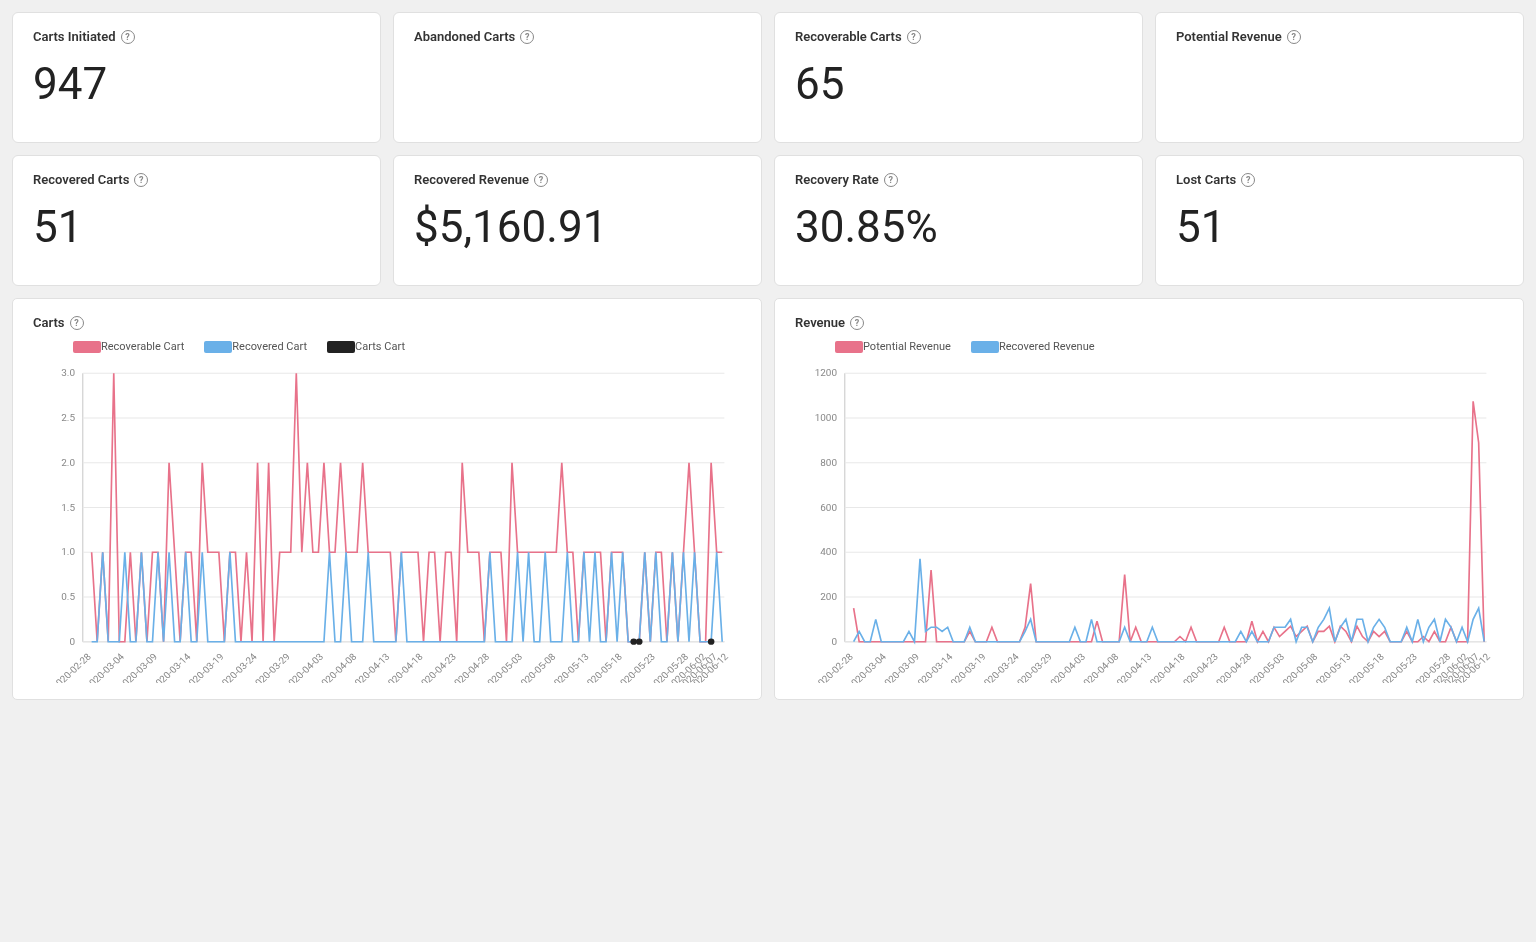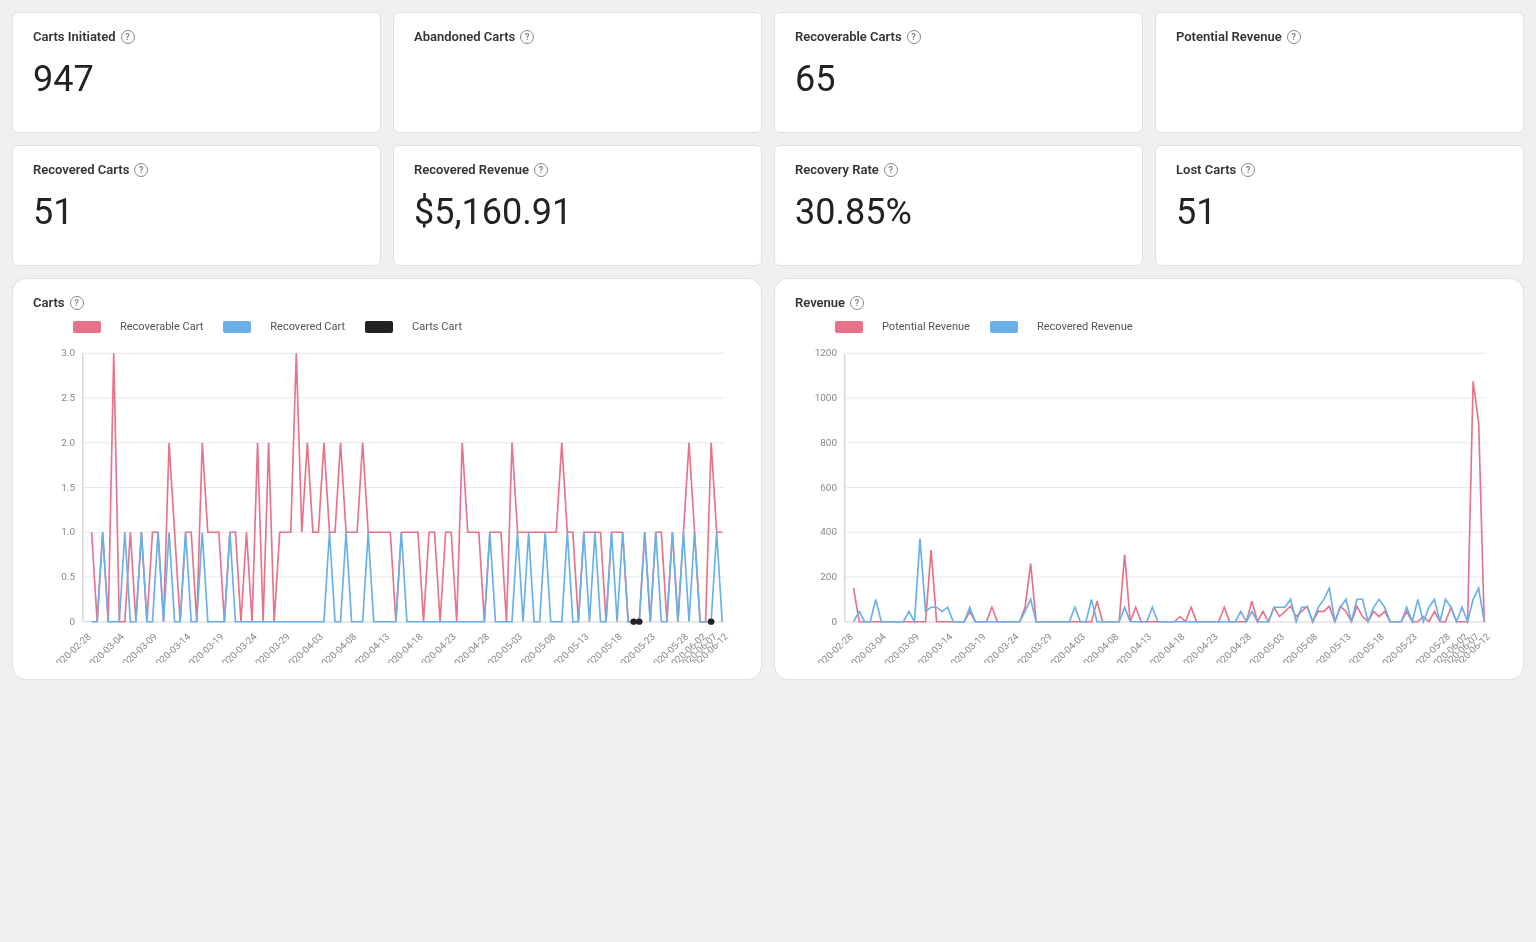--- a/index.html
+++ b/index.html
@@ -38,32 +38,32 @@
       height: 14px;
       border-radius: 50%;
       border: 1.5px solid #888;
       font-size: 9px;
       color: #888;
       font-weight: bold;
       cursor: pointer;
       flex-shrink: 0;
     }
     .metric-value {
-      font-size: 36px;
+      font-size: 44px;
       font-weight: 400;
       color: #222;
     }
     .charts-row {
       display: grid;
       grid-template-columns: 1fr 1fr;
       gap: 12px;
     }
     .chart-card {
       background: #fff;
-      border-radius: 14px;
+      border-radius: 5px;
       padding: 16px 20px;
       border: 1px solid #e0e0e0;
     }
     .chart-title {
       font-size: 13px;
       font-weight: 600;
       color: #333;
       display: flex;
       align-items: center;
       gap: 5px;
@@ -72,21 +72,21 @@
     .chart-legend {
       display: flex;
       align-items: center;
       gap: 20px;
       margin-bottom: 10px;
       margin-left: 40px;
     }
     .legend-item {
       display: flex;
       align-items: center;
-      gap: 19px;
+      gap: 0;
       font-size: 11px;
       color: #555;
     }
     .legend-swatch {
       width: 28px;
       height: 12px;
       border-radius: 2px;
       flex-shrink: 0;
     }
     .chart-container {

